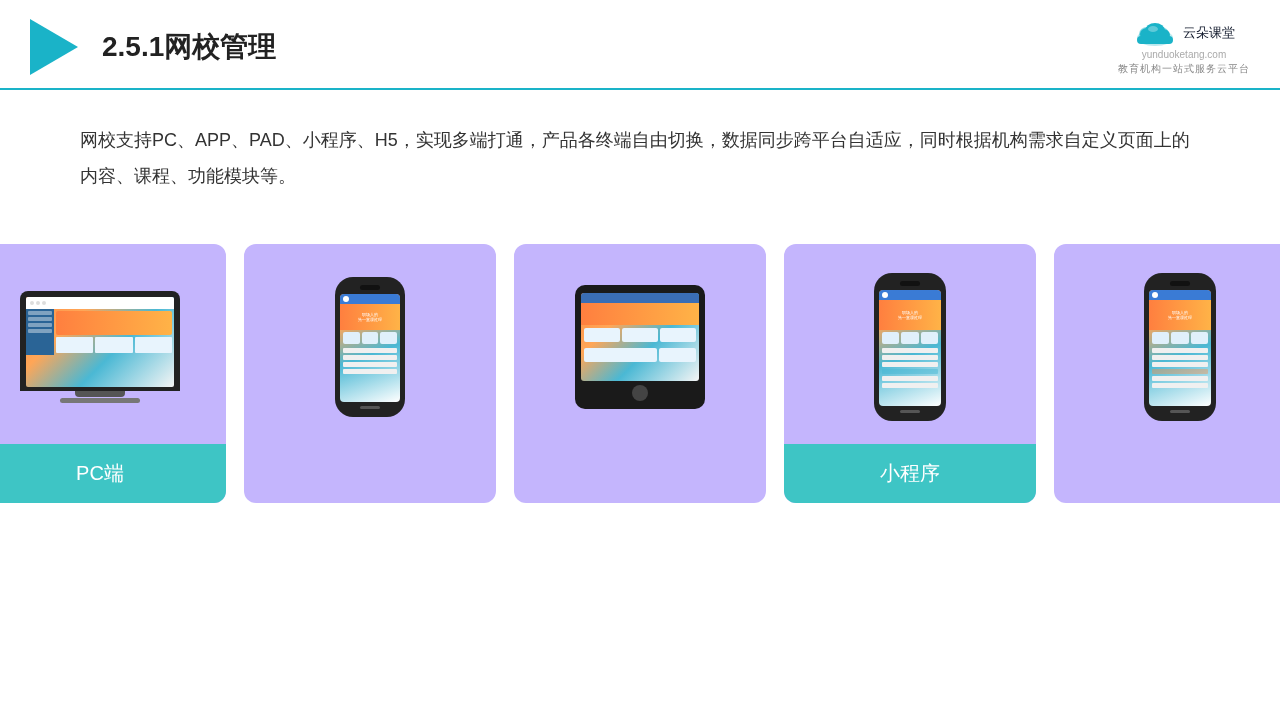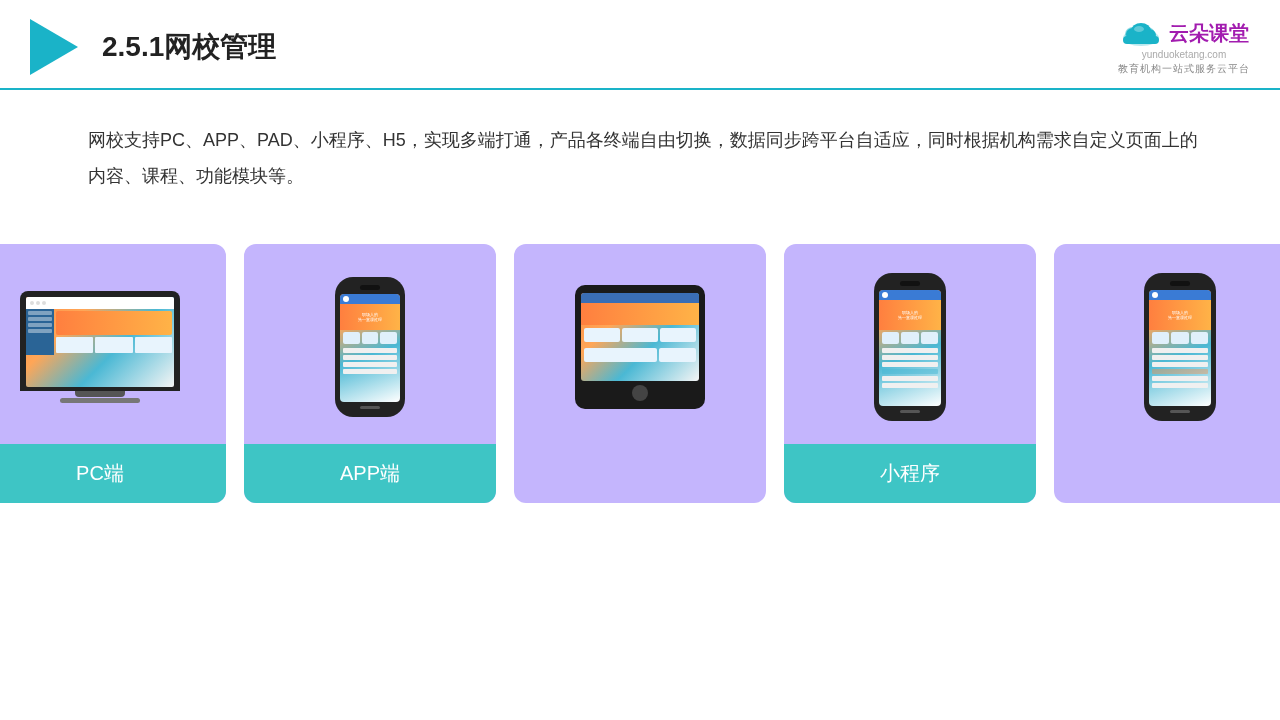--- a/index.html
+++ b/index.html
@@ -45,44 +45,43 @@
     .cloud-logo {
       display: flex;
       align-items: center;
       gap: 6px;
     }
     .cloud-icon {
       width: 44px;
       height: 30px;
     }
     .brand-name {
-      font-size: 20px;
-      color: #a21caf;
-      font-weight: bold;
+      font-size: 13px;
+      color: #0f172a;
+      font-weight: normal;
     }
     .brand-subtitle {
       font-size: 10px;
       color: #888;
       margin-top: 2px;
       text-align: center;
       letter-spacing: 1px;
     }
     .brand-url {
       font-size: 10px;
       color: #aaa;
       margin-top: 1px;
     }
 
     
     .description {
       padding: 32px 80px 20px 80px;
       font-size: 18px;
       line-height: 2;
       color: #333;
-      margin-left: 8px;
     }
 
     
     .cards-container {
       display: flex;
       justify-content: center;
       gap: 18px;
       padding: 20px 60px 0 60px;
       margin-top: 10px;
     }
@@ -445,21 +444,20 @@
               <div class="phone-content-row"></div>
               <div class="phone-content-row"></div>
               <div class="phone-content-row"></div>
               <div class="phone-content-row"></div>
             </div>
           </div>
           <div class="phone-bottom"></div>
         </div>
       </div>
     </div>
-    <div class="card-label">APP端</div>
   </div>
 
   <div class="card">
     <div class="card-image-area">
       <div class="tablet-mockup">
         <div class="tablet-outer">
           <div class="tablet-screen">
             <div class="tablet-nav"></div>
             <div class="tablet-banner"></div>
             <div class="tablet-cards">

